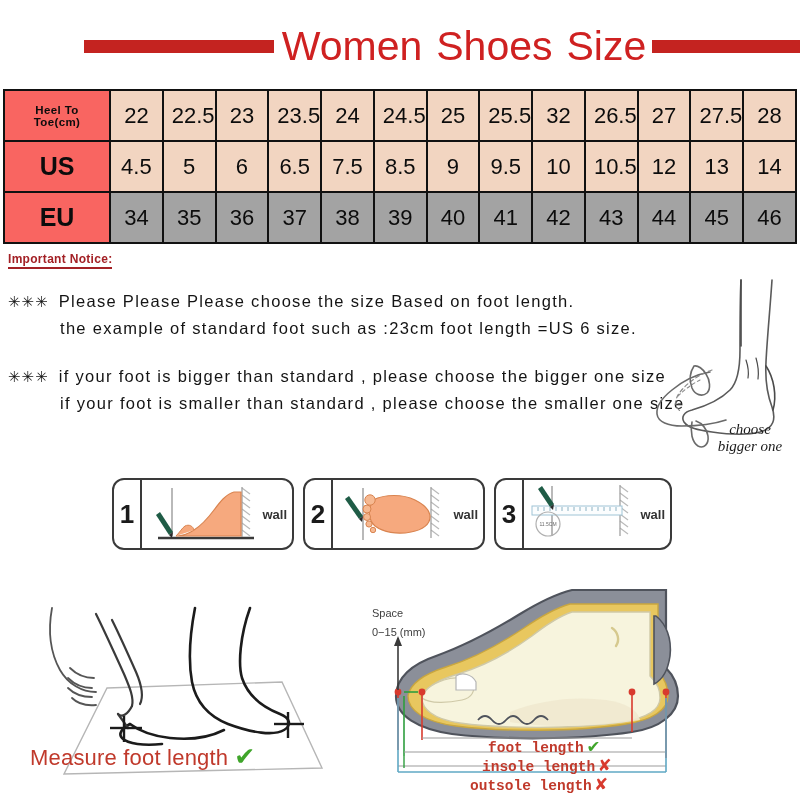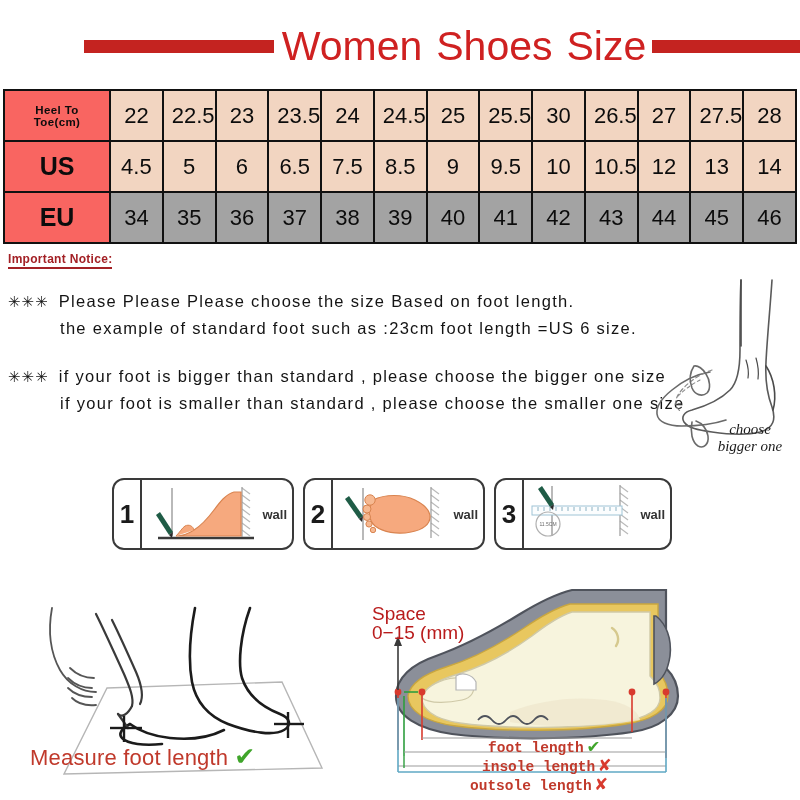--- a/index.html
+++ b/index.html
@@ -103,21 +103,21 @@
     position: absolute; left: 30px; top: 742px;
     font-size: 22px; font-weight: 400; color: #c0392b;
     font-family: "Liberation Sans", sans-serif; letter-spacing: .2px;
   }
   .measure-cap .tick { color: #3fa52a; font-size: 25px; margin-left: 6px; }
 
   
   .shoe-art { position: absolute; left: 360px; top: 572px; width: 440px; height: 228px; }
   .space-label {
     position: absolute; left: 372px; top: 604px;
-    color: #b91c1c; font-size: 19px; line-height: 19px;
+    color: #404040; font-size: 11px; line-height: 19px;
   }
   .shoe-legend {
     position: absolute; left: 470px; top: 738px; width: 300px;
     color: #c0392b; font-size: 14.5px; font-weight: 700; line-height: 18px; font-family: Liberation Mono, monospace;
   }
   .shoe-legend .row { white-space: nowrap; }
   .shoe-legend .r1 { padding-left: 18px; }
   .shoe-legend .r2 { padding-left: 12px; }
   .shoe-legend .r3 { padding-left: 0px; }
   .mk-ok  { color: #3fa52a; font-size: 19px; margin-left: 4px; }
@@ -139,21 +139,21 @@
       <tr>
     <td class="rowhead small">Heel To Toe(cm)</td>
     <td class="cm">22</td>
     <td class="cm">22.5</td>
     <td class="cm">23</td>
     <td class="cm">23.5</td>
     <td class="cm">24</td>
     <td class="cm">24.5</td>
     <td class="cm">25</td>
     <td class="cm">25.5</td>
-    <td class="cm">30</td>
+    <td class="cm">32</td>
     <td class="cm">26.5</td>
     <td class="cm">27</td>
     <td class="cm">27.5</td>
     <td class="cm">28</td>
   </tr>
   <tr>
     <td class="rowhead big">US</td>
     <td class="us">4.5</td>
     <td class="us">5</td>
     <td class="us">6</td>

